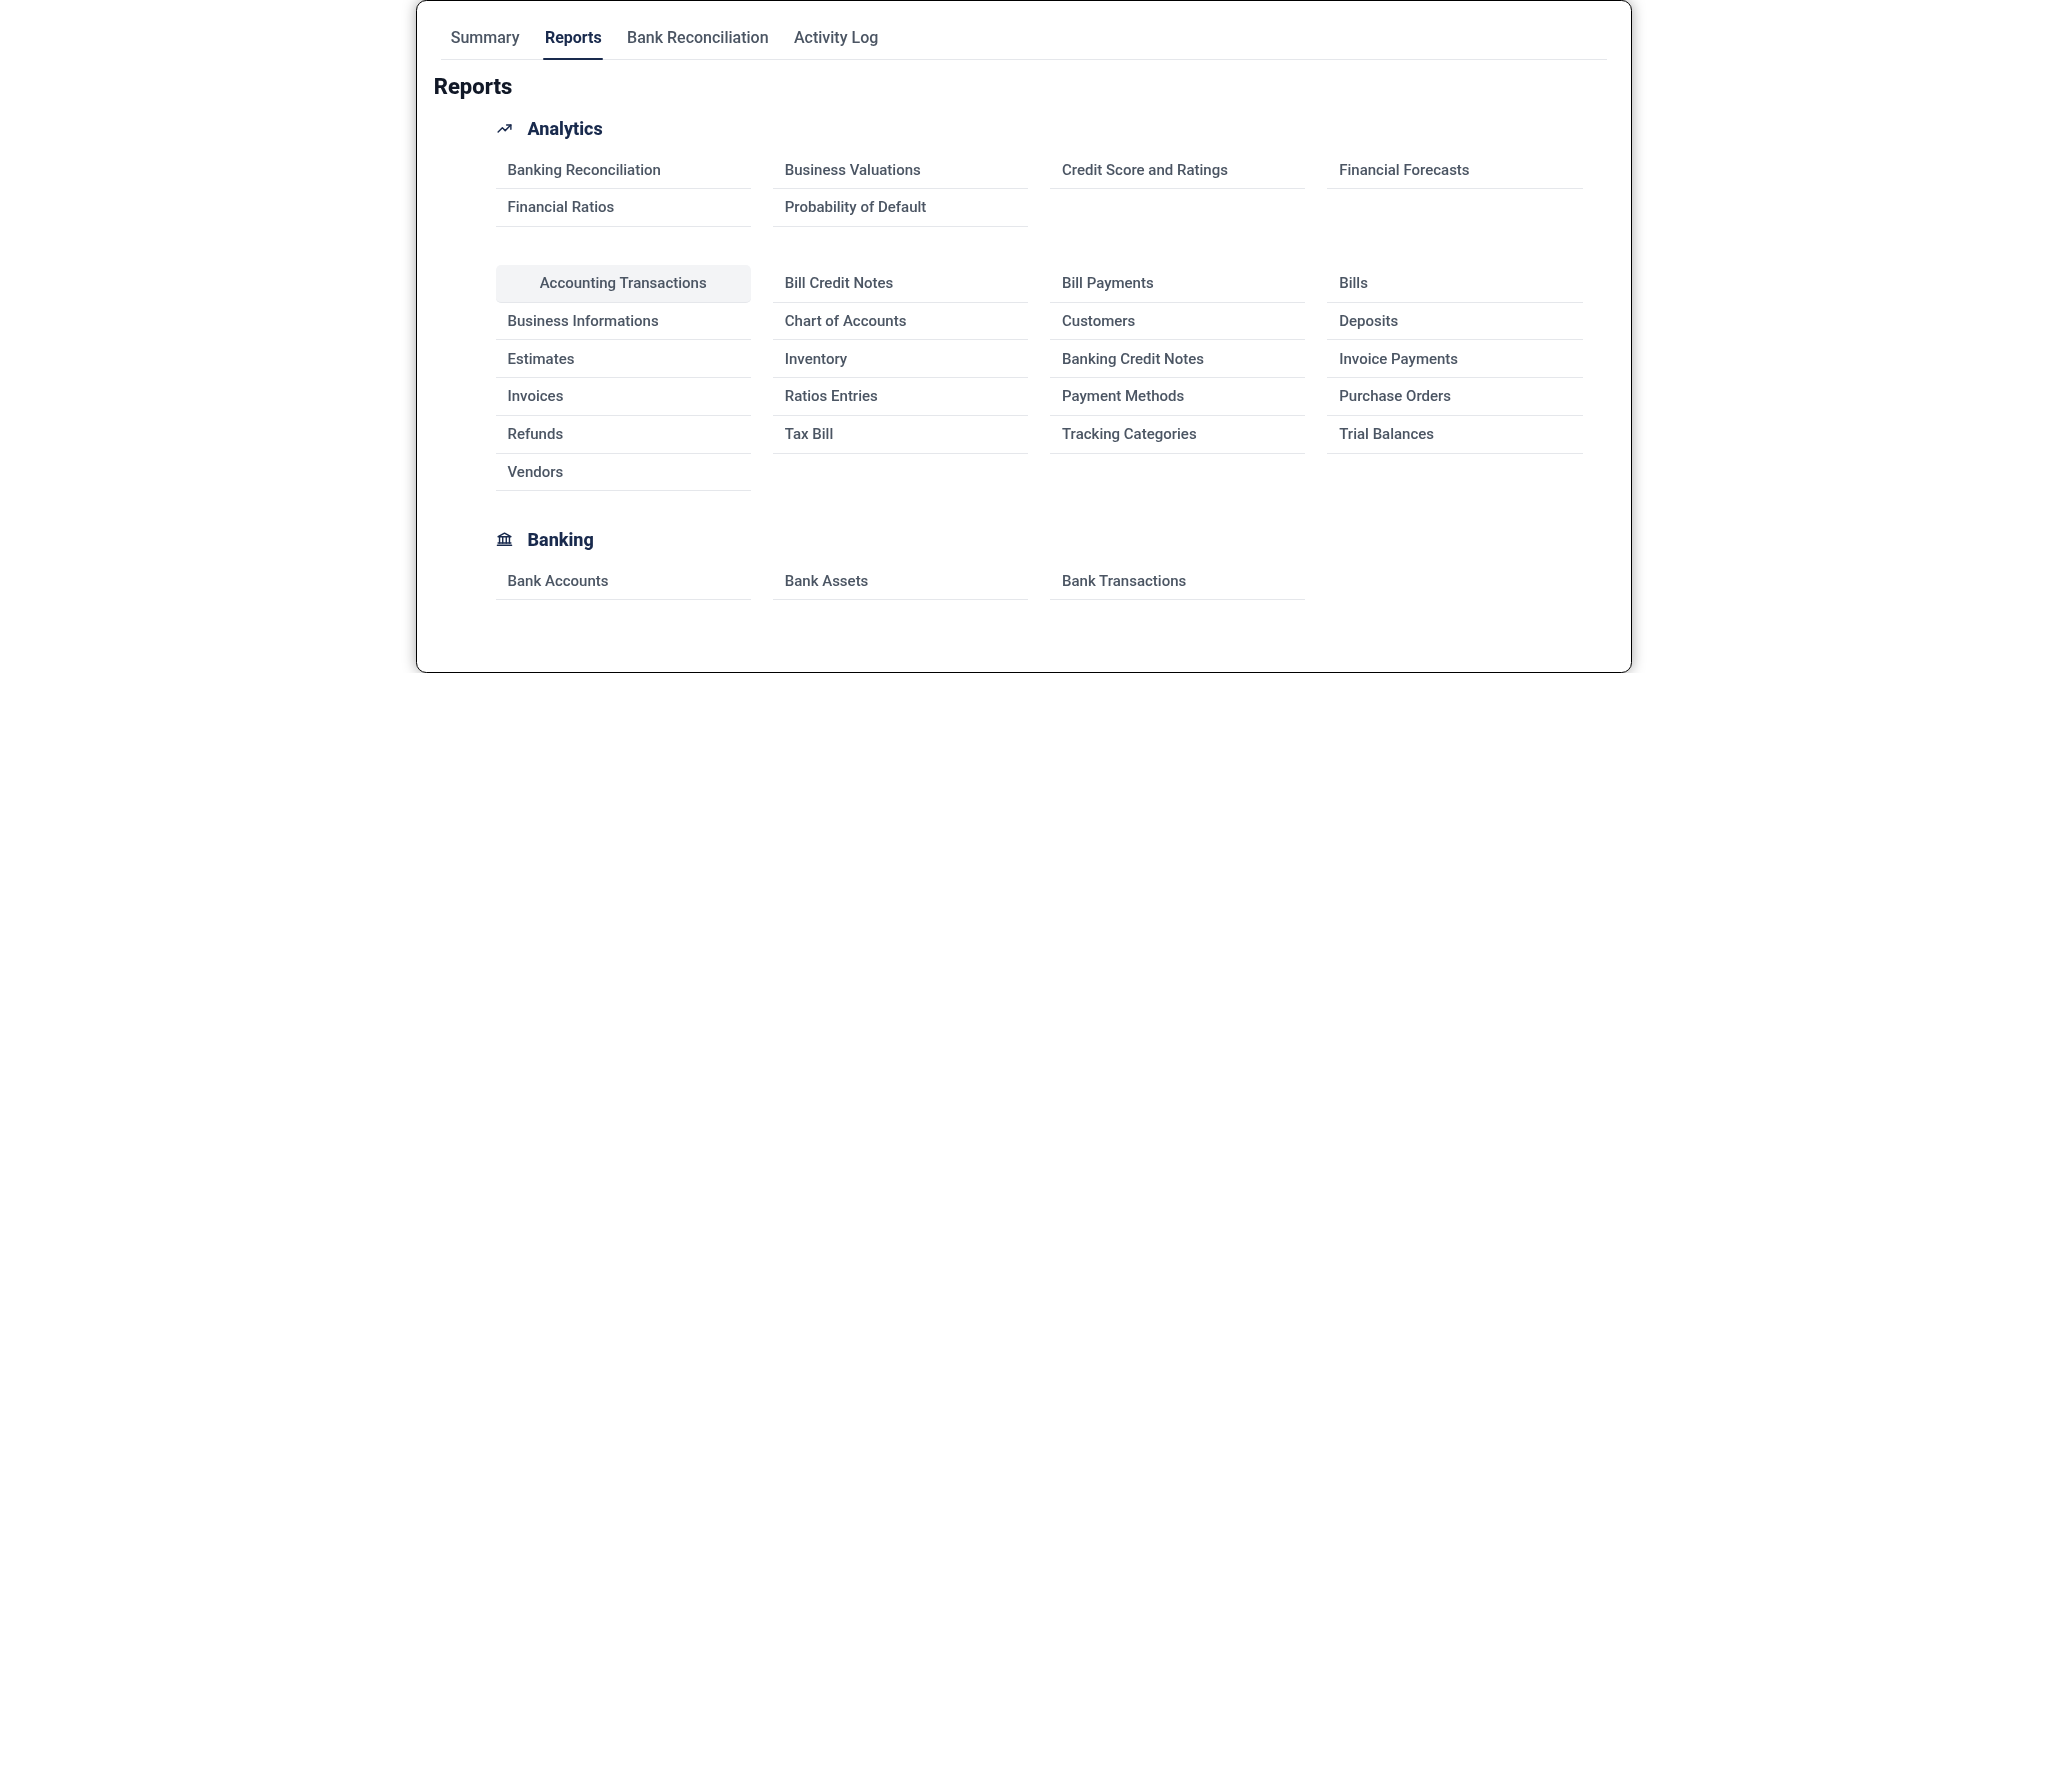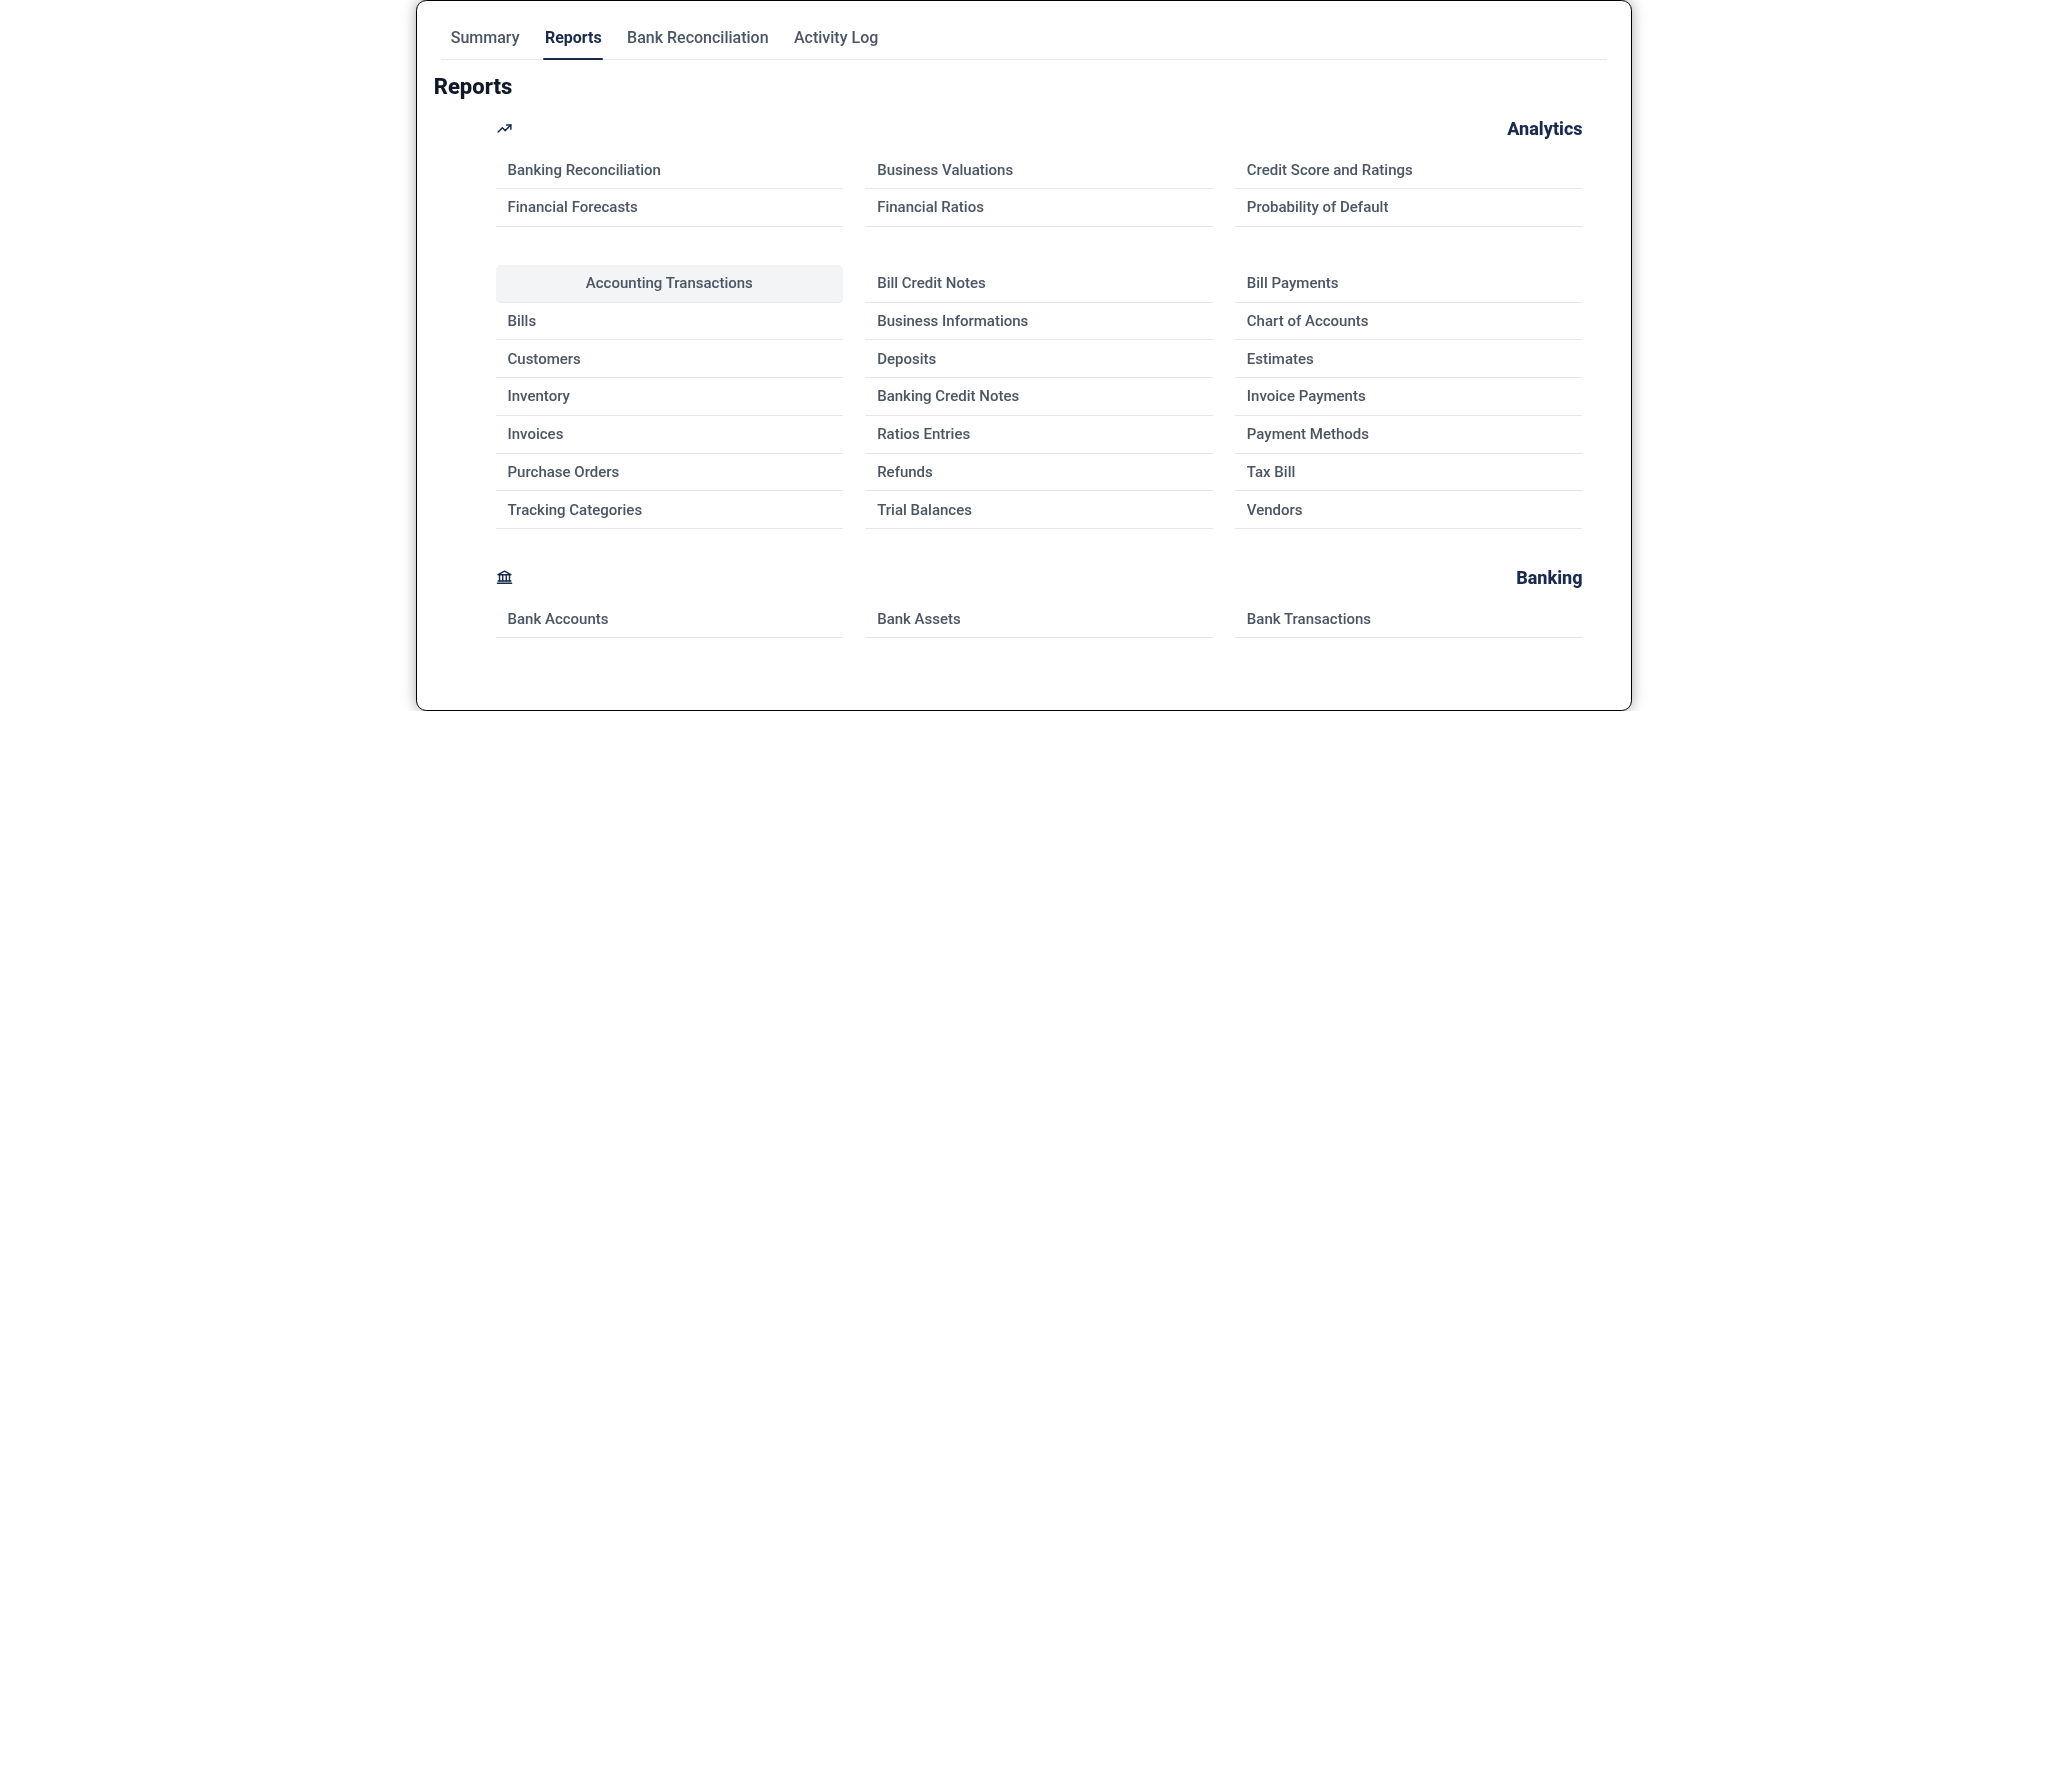--- a/index.html
+++ b/index.html
@@ -62,35 +62,34 @@
     color:#111827;
   }
   
   .sections{padding:0 24px 0 55px;}
   .section{margin-bottom:38px;}
   .sec-header{
     display:flex;
     align-items:center;
     gap:15px;
     margin-bottom:12px;
-    justify-content:space-between;
   }
   .sec-icon{
     width:17px;height:17px;display:flex;align-items:center;justify-content:center;color:var(--navy);
   }
   .sec-icon svg{width:17px;height:17px;stroke:currentColor;fill:none;stroke-width:2;stroke-linecap:round;stroke-linejoin:round;}
   .sec-title{
     font-size:18px;
     font-weight:800;
     color:var(--navy);
   }
   
   .report-grid{
     display:grid;
-    grid-template-columns:repeat(3,1fr);
+    grid-template-columns:repeat(4,1fr);
     column-gap:22px;
     row-gap:0;
   }
   .report-item{
     font-size:15px;
     color:var(--muted);
     padding:9.4px 12px;
     border-bottom:0.9px solid var(--border);
     cursor:pointer;
     font-weight:500;

